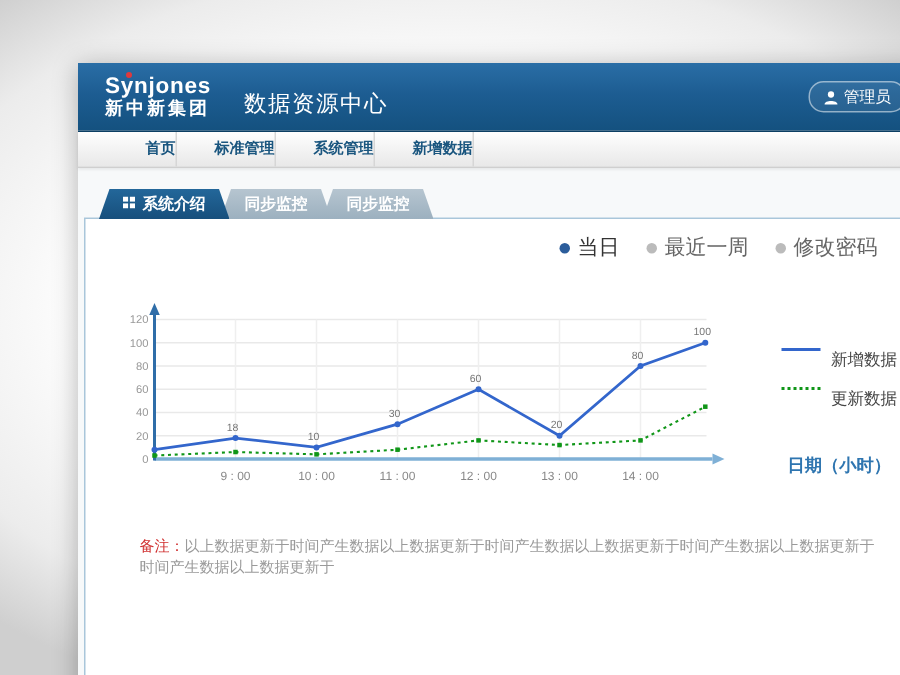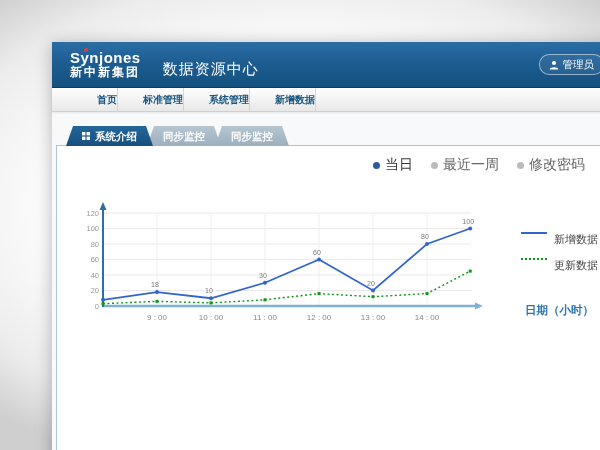--- a/index.html
+++ b/index.html
@@ -199,16 +199,19 @@
           <div class="sl-label">新增数据</div>
         </div>
         <div class="sl-item">
           <div class="sl-sample dotted" id="sl1" style="border-top-color: rgb(16, 150, 24);"></div>
           <div class="sl-label">更新数据</div>
         </div>
       </div>
 
       <div class="xlabel">日期（小时）</div>
 
+      <div class="note">
+        <span class="pfx">备注：</span><span>以上数据更新于时间产生数据以上数据更新于时间产生数据以上数据更新于时间产生数据以上数据更新于时间产生数据以上数据更新于</span>
+      </div>
 
     </div>
   </div>
 </div>
 
 </body></html>

